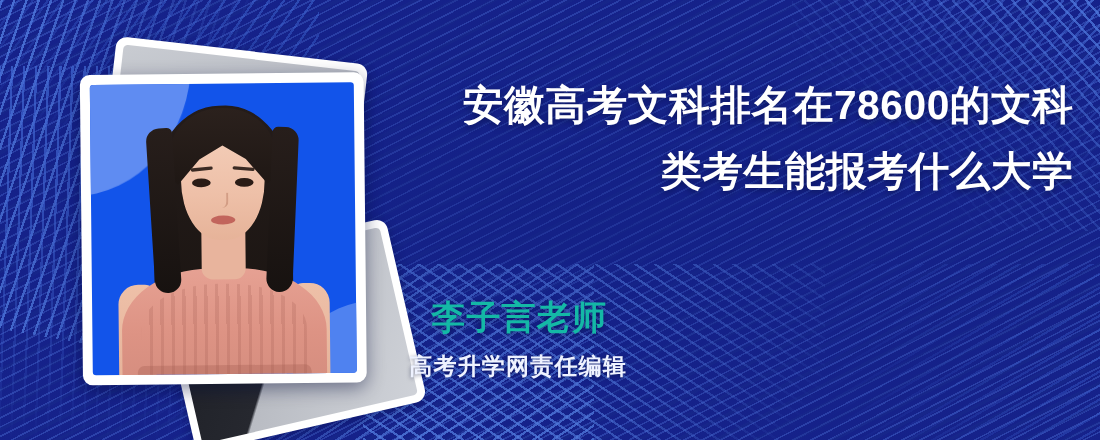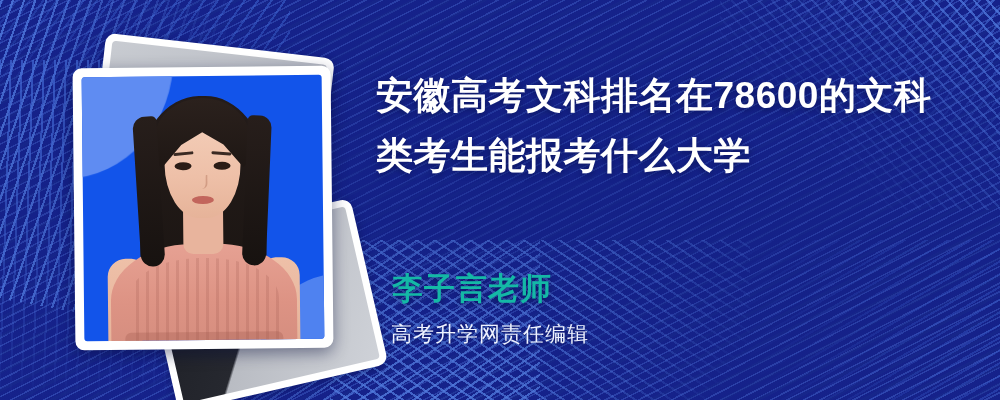--- a/index.html
+++ b/index.html
@@ -7,20 +7,21 @@
     width:1000px; height:400px;
     overflow:hidden;
     font-family:"Liberation Sans", "DejaVu Sans", sans-serif;
   }
 
   #banner{
     position:relative;
     width:1000px; height:400px;
     background:#16228c;
     overflow:hidden;
+    text-align:right;
   }
 
   
   .bg-layer{ position:absolute; pointer-events:none; }
 
   
   .bg-diagonal{
     inset:0;
     background:repeating-linear-gradient(
       -27deg,
@@ -314,24 +315,24 @@
   #author-name{
     color:#14b8a6;
     font-size:31px;
     font-weight:bold;
     line-height:38px;
     letter-spacing:1px;
     text-shadow:0 2px 6px rgba(3,10,50,0.5);
   }
   #author-role{
     position:absolute;
-    left:391px; top:320px;
+    left:372px; top:320px;
     color:#eef2ff;
     font-size:21px;
-    font-weight:normal;
+    font-weight:bold;
     line-height:28px;
     letter-spacing:1px;
     text-shadow:0 1px 4px rgba(3,10,50,0.5);
   }
 </style>
 </head>
 <body>
 
 <div id="banner">
 

